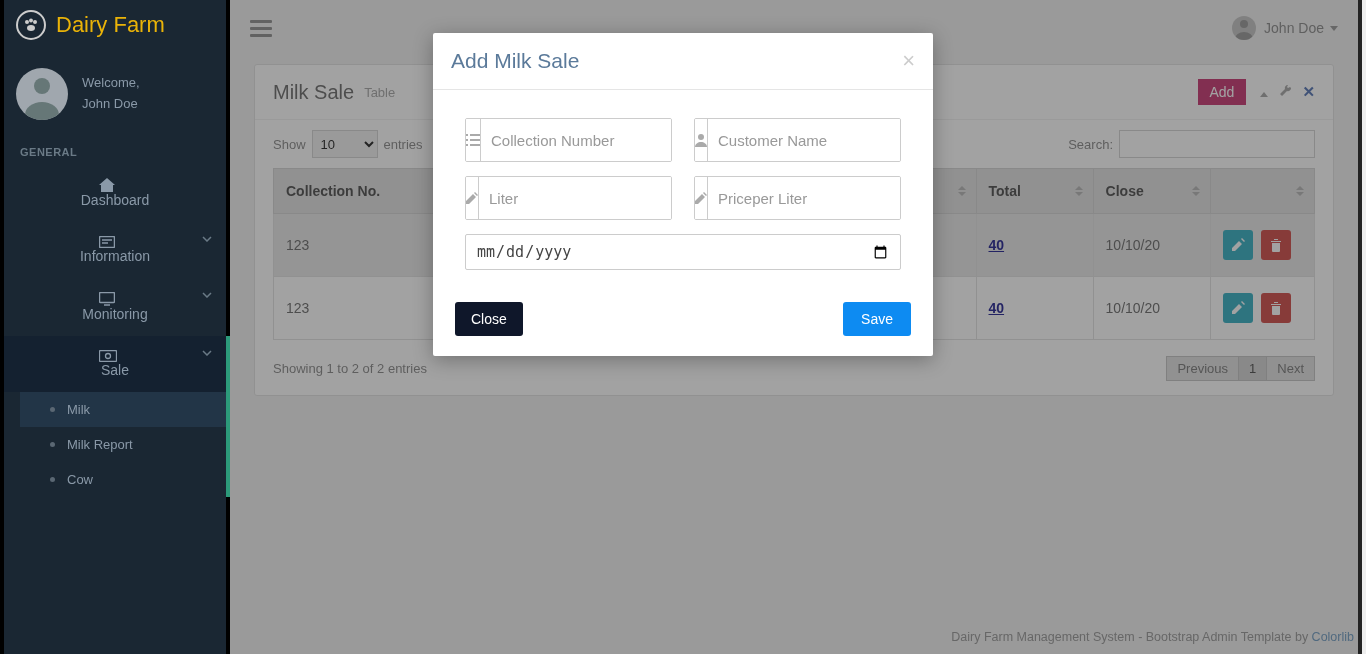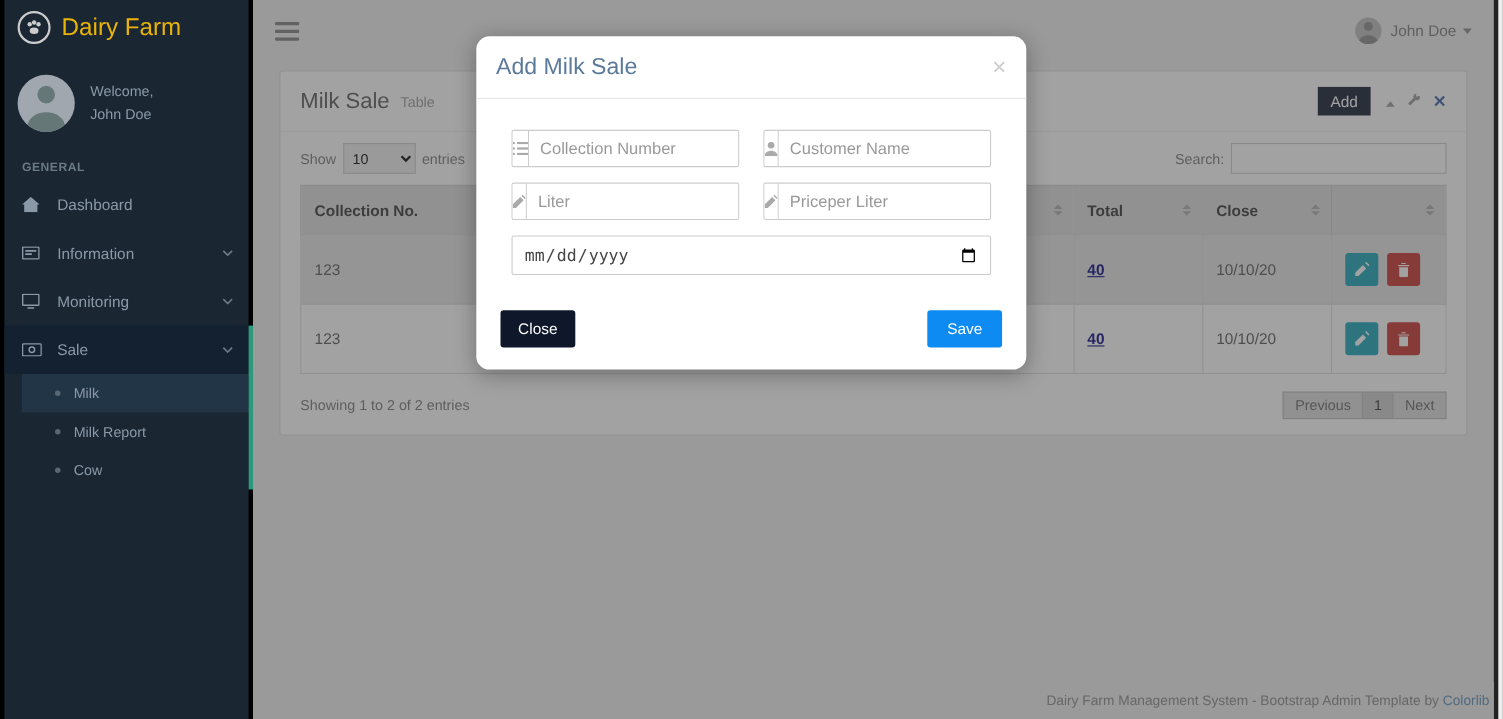--- a/index.html
+++ b/index.html
@@ -9,21 +9,21 @@
 .sidebar { position: absolute; left: 0; top: 0; width: 230px; height: 654px; background: #1a2733; color: #8a99a8; border-left: 4px solid #000; border-right: 4px solid #000; }
 .brand { display: flex; align-items: center; padding: 10px 12px; }
 .brand-logo { width: 30px; height: 30px; border: 2px solid #ccc; border-radius: 50%; display: flex; align-items: center; justify-content: center; color: #ccc; font-size: 16px; }
 .brand-text { color: #eab308; font-size: 22px; margin-left: 10px; }
 .user-block { display: flex; align-items: center; padding: 18px 12px 8px; }
 .avatar-side { width: 52px; height: 52px; background: #a0a7ae; border-radius: 50%; position: relative; overflow: hidden; }
 .avatar-side::before { content:""; position:absolute; top:10px; left:18px; width:16px; height:16px; background:#677; border-radius:50%; }
 .avatar-side::after { content:""; position:absolute; bottom:-8px; left:9px; width:34px; height:26px; background:#677; border-radius:50% 50% 0 0; }
 .user-text { margin-left: 14px; font-size: 13px; color: #8a99a8; line-height: 1.6; }
 .section-label { font-size: 11px; font-weight: bold; color: #6a7a86; padding: 18px 16px 6px; letter-spacing: .5px; }
-.nav-item { display: flex; align-items: center; padding: 14px 16px; color: #8a99a8; font-size: 14px; cursor: pointer; position: relative; }
+.nav-item { display: flex; align-items: center; padding: 14px 16px; color: #8a99a8; font-size: 14px; cursor: pointer; position: relative; flex-direction: column; }
 .nav-item .chev { position: absolute; right: 14px; font-size: 11px; color: #6a7a86; }
 .nav-item.active-grp { background: #142130; }
 .nav-item.active-grp::after { content:""; position:absolute; right:-4px; top:0; bottom:0; width:4px; background:#2C9A7A; }
 .nav-icon { width: 22px; text-align: center; margin-right: 10px; }
 .sub-wrap { position: relative; }
 .sub-wrap::after { content:""; position:absolute; right:-4px; top:0; bottom:0; width:4px; background:#2C9A7A; }
 .sub-item { display:flex; align-items:center; padding: 10px 16px 10px 30px; font-size: 13px; color: #8a99a8; cursor:pointer;margin-left:16px; }
 .sub-item.active { background: #223547; }
 .sub-dot { width:5px; height:5px; border-radius:50%; background:#5a6773; margin-right: 12px; }
 svg { display:block; }
@@ -38,21 +38,21 @@
 .avatar-top { width:24px; height:24px; background:#bbb; border-radius:50%; margin-right:8px; position:relative; overflow:hidden; }
 .avatar-top::before { content:""; position:absolute; top:4px; left:8px; width:8px; height:8px; background:#888; border-radius:50%; }
 .avatar-top::after { content:""; position:absolute; bottom:-6px; left:3px; width:18px; height:14px; background:#888; border-radius:50% 50% 0 0; }
 .caret { margin-left:6px; display:inline-block; width:0;height:0;border-left:4px solid transparent;border-right:4px solid transparent;border-top:5px solid #888; }
 
 .panel { margin: 8px 24px; background:#fff; border:1px solid #ddd; border-radius:3px; padding: 0; }
 .panel-head { display:flex; align-items:center; padding: 14px 18px; border-bottom:1px solid #eee; }
 .panel-title { font-size:20px; color:#555; font-weight:500; }
 .panel-sub { font-size:13px; color:#999; margin-left:10px; }
 .head-spacer { flex:1; }
-.btn-add { background:#0f172a; color:#fff; border:none; border-radius:0; padding:5px 12px; font-size:14px; cursor:pointer; }
+.btn-add { background:#be185d; color:#fff; border:none; border-radius:0; padding:5px 12px; font-size:14px; cursor:pointer; }
 .head-tools { color:#999; margin-left:14px; display:flex; gap:10px; align-items:center; }
 .chev-down-sm { width:0;height:0;border-left:4px solid transparent;border-right:4px solid transparent;border-bottom:5px solid #999; display:inline-block; }
 
 .table-ctrl { display:flex; align-items:center; padding: 10px 18px 4px; color:#777; font-size:13px; }
 .length-sel { margin: 0 6px; border:1px solid #ccc; padding:3px 4px; font-size:13px; width:66px; height:28px; }
 .table-ctrl-spacer { flex:1; }
 .search-input { border:1px solid #ccc; padding:4px 6px; width:196px; height:28px; margin-left:6px; }
 
 .tbl-wrap { padding: 6px 18px 10px; }
 table.tbl { width:100%; border-collapse:collapse; border:1px solid #ccc; }
@@ -71,27 +71,27 @@
 .pager { display:flex; }
 .pg { border:1px solid #bbb; padding:4px 10px; background:#ddd; color:#666; font-size:13px; cursor:pointer; }
 .pg.active { background:#ccc; color:#333; }
 .pg+.pg { border-left:none; }
 
 .footer-line { position:absolute; bottom:0; left:0; right:0; padding: 10px 4px; text-align:right; font-size:12.5px; color:#888; background:#eee; }
 .footer-line a { color:#5b8db8; text-decoration:none; }
 
 
 .overlay { position:absolute; left:230px; top:0; right:4px; height:654px; background:rgba(70,70,70,0.5); }
-.modal { position:absolute; top:33px; left:50%; transform:translateX(-50%); width:500px; background:#fff; border-radius:12px; box-shadow:0 4px 20px rgba(0,0,0,.3); }
+.modal { position:absolute; top:33px; left:50%; transform:translateX(-50%); width:500px; background:#fff; border-radius:2px; box-shadow:0 4px 20px rgba(0,0,0,.3); }
 .modal-head { padding:15px 18px; border-bottom:1px solid #e5e5e5; display:flex; align-items:center; }
 .modal-title { font-size:21px; color:#5b7a9a; }
 .modal-close { color:#ccc; font-size:22px; cursor:pointer; }
 .modal-body { padding: 28px 32px 18px; }
 .row2 { display:flex; gap:22px; margin-bottom:14px; }
-.input-grp { display:flex; flex:1; height:34px; border:1px solid #ccc; border-radius:2px; overflow:hidden; }
+.input-grp { display:flex; flex:1; height:44px; border:1px solid #ccc; border-radius:2px; overflow:hidden; }
 .input-grp .ico { width:36px; display:flex; align-items:center; justify-content:center; border-right:1px solid #ccc; color:#999; background:#fff; }
 .input-grp input { border:none; outline:none; flex:1; padding:0 10px; font-size:15px; color:#555; }
 .input-grp input::placeholder { color:#999; }
 .date-row { margin-top:0; }
 .date-row input { width:100%; height:36px; border:1px solid #ccc; border-radius:2px; padding:0 10px; font-size:15px; color:#444; }
 .modal-foot { padding: 14px 22px 20px; display:flex; }
 .btn-close { background:#0f172a; color:#fff; border:none; border-radius:3px; padding:9px 16px; font-size:14px; cursor:pointer; }
 .btn-save { background:#0d8bf2; color:#fff; border:none; border-radius:3px; padding:9px 18px; font-size:14px; cursor:pointer; }
 </style>
 </head>

